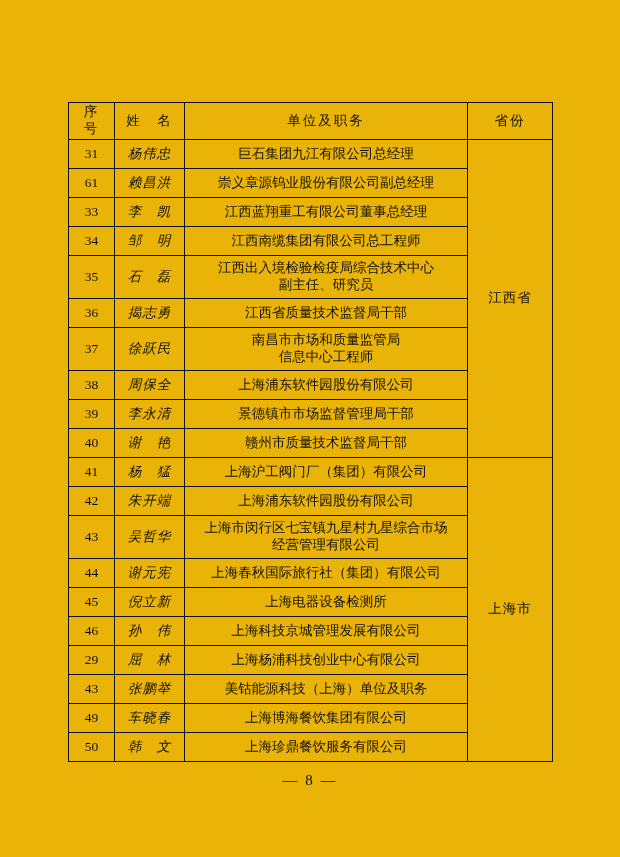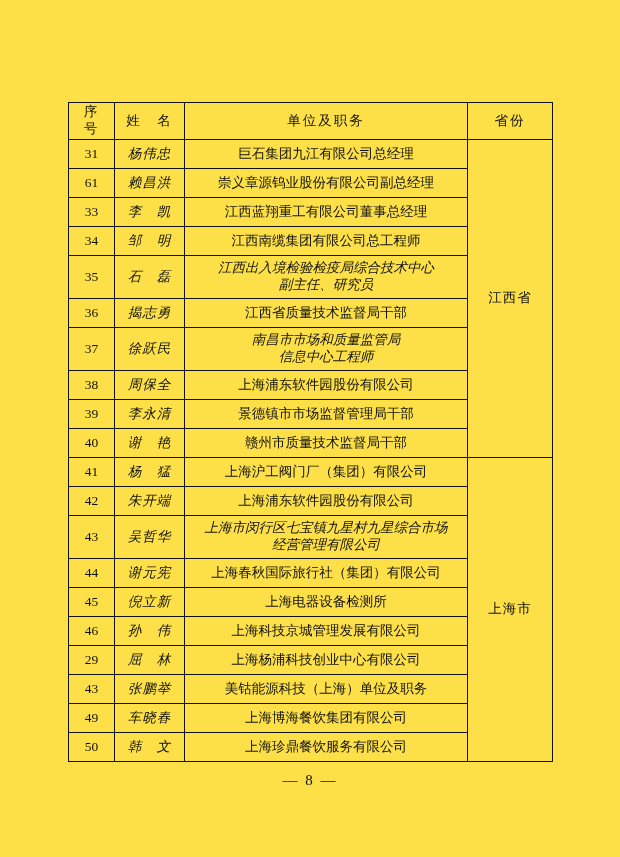--- a/index.html
+++ b/index.html
@@ -11,21 +11,21 @@
     height: 857px;
     background: #ffffff;
     font-family: "Liberation Serif", "DejaVu Serif", serif;
     color: #1a1a1a;
     overflow: hidden;
   }
   .page {
     position: relative;
     width: 620px;
     height: 857px;
-    background: #fde047;
+    background: #eab308;
   }
   .table-wrap {
     position: absolute;
     left: 68px;
     top: 102px;
     width: 484px;
   }
   table.roster {
     border-collapse: collapse;
     width: 484px;
@@ -68,21 +68,20 @@
   }
   td.org-cell .line2 {
     display: block;
   }
   td.prov-cell {
     font-size: 14.5px;
     letter-spacing: 1px;
   }
   .two-line {
     height: 42px;
-    font-style: italic;
   }
   .page-number {
     position: absolute;
     left: 0;
     top: 772px;
     width: 620px;
     text-align: center;
     font-size: 15px;
     color: #111;
     letter-spacing: 2px;

